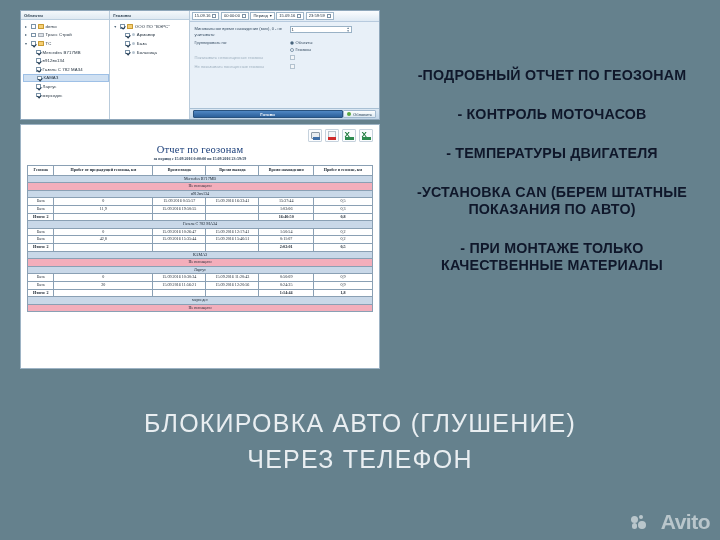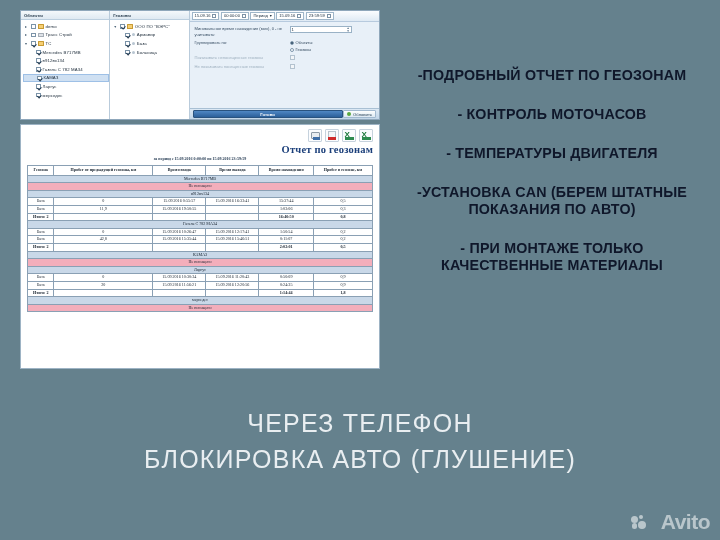--- a/index.html
+++ b/index.html
@@ -106,21 +106,21 @@
   .printer{ width:9px;height:7px;background:#e9edf1;border:1px solid #8d9aa6;border-radius:1px; position:relative;}
   .printer::after{content:"";position:absolute;left:1px;bottom:-2px;width:7px;height:3px;background:#3f6fa8;}
   .pdf-g{width:8px;height:9px;position:relative;}
   .pdf-g::before{content:"";position:absolute;inset:0;background:#f4f6f8;border:1px solid #b9c3cc;}
   .pdf-g::after{content:"";position:absolute;left:0;bottom:0;width:8px;height:3.2px;background:#cf2b2b;}
   .xl-g{width:9px;height:9px;position:relative;}
   .xl-g::before{content:"X";position:absolute;left:0;top:-1px;color:#1f7a3d;font-weight:bold;font-size:8px;line-height:9px;}
   .xl-g::after{content:"";position:absolute;left:0;bottom:0;width:9px;height:3.2px;background:#2e8b4f;}
 
   #report-title{
-    text-align:right; font-family:"Liberation Serif", serif; font-weight:bold;
+    text-align:center; font-family:"Liberation Serif", serif; font-weight:normal;
     font-size:10.5px; color:#1b3f7a; margin-top:1px; letter-spacing:0.2px;
   }
   #report-period{
     text-align:center; font-family:"Liberation Serif", serif; font-weight:bold;
     font-size:4px; color:#243a52; margin:1px 0 4px 0;
   }
 
   table#geo-table{ width:100%; border-collapse:collapse; font-family:"Liberation Serif", serif; }
   #geo-table th, #geo-table td{
     border:1px solid #8aa0b4; font-size:4.1px; color:#15202c; text-align:center;
@@ -460,22 +460,22 @@
 
 <div id="bullets">
     <div class="bullet">-ПОДРОБНЫЙ ОТЧЕТ ПО ГЕОЗОНАМ</div>
     <div class="bullet">- КОНТРОЛЬ МОТОЧАСОВ</div>
     <div class="bullet">- ТЕМПЕРАТУРЫ ДВИГАТЕЛЯ</div>
     <div class="bullet">-УСТАНОВКА CAN (БЕРЕМ ШТАТНЫЕ ПОКАЗАНИЯ ПО АВТО)</div>
     <div class="bullet">- ПРИ МОНТАЖЕ ТОЛЬКО КАЧЕСТВЕННЫЕ МАТЕРИАЛЫ</div>
   </div>
 
 <div id="headline">
+    <span class="hl-line">БЛОКИРОВКА АВТО (ГЛУШЕНИЕ)</span>
     <span class="hl-line">ЧЕРЕЗ ТЕЛЕФОН</span>
-    <span class="hl-line">БЛОКИРОВКА АВТО (ГЛУШЕНИЕ)</span>
   </div>
 
 <div id="avito">
   <div id="avito-mark">
       <i></i>
       <i></i>
       <i></i>
       <i></i>
     </div>
   <div id="avito-word">Avito</div>

